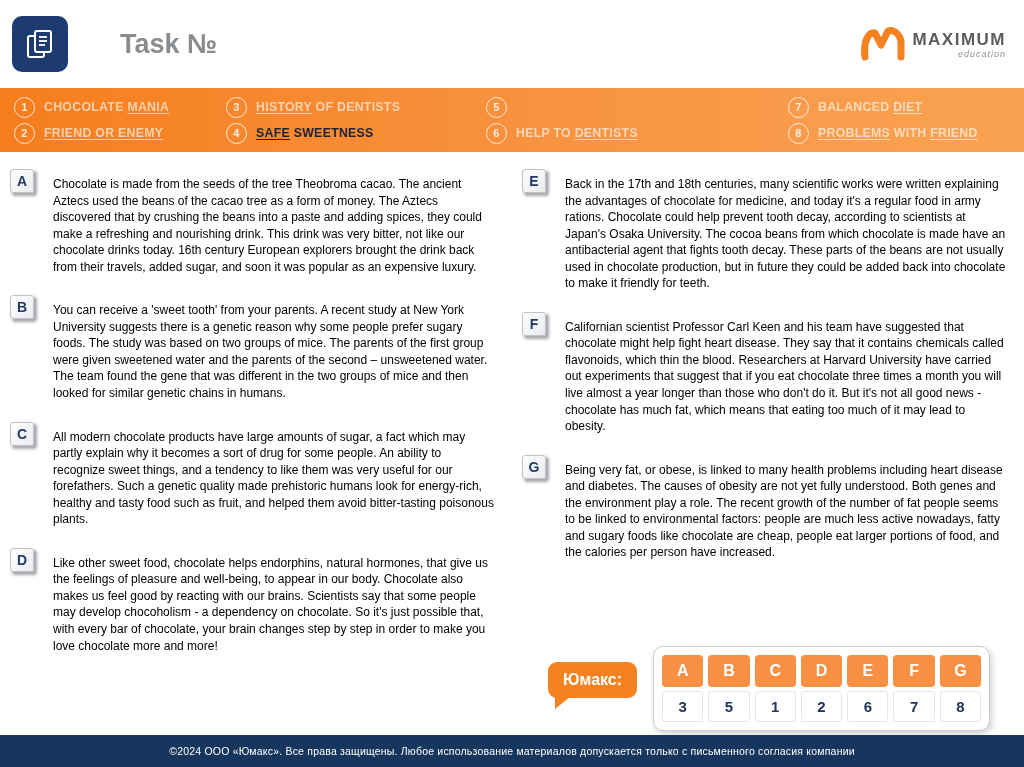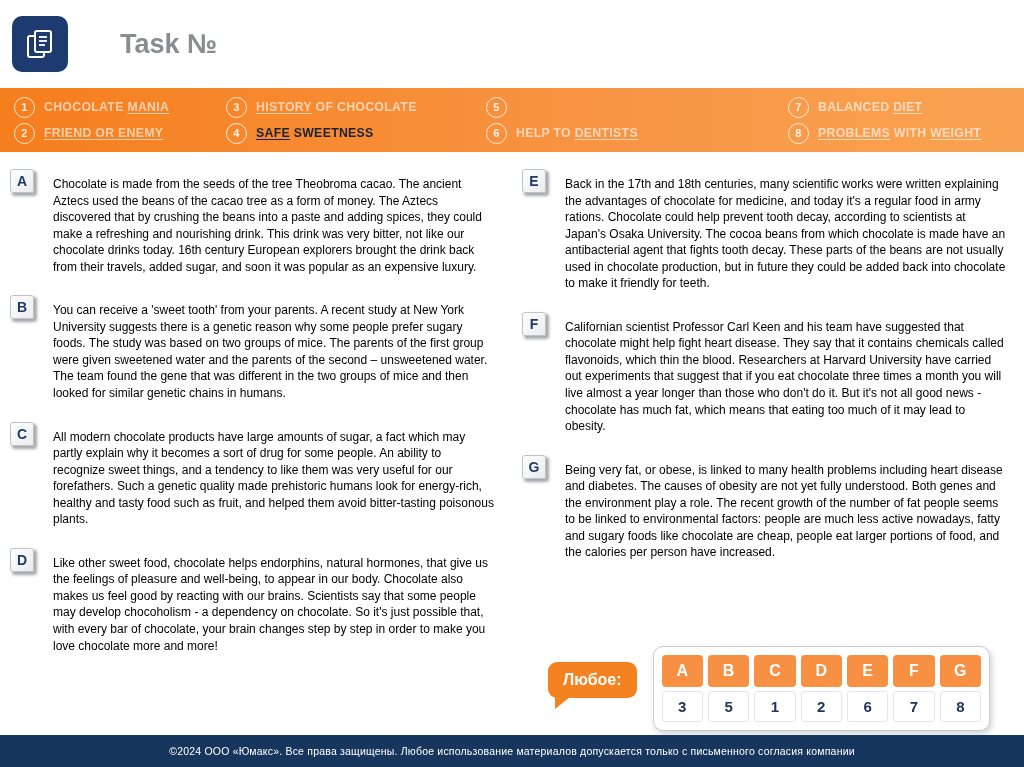--- a/index.html
+++ b/index.html
@@ -162,53 +162,62 @@
         <line x1="15" y1="9" x2="23" y2="9" stroke="#ffffff" stroke-width="1.8"></line>
         <line x1="15" y1="13" x2="23" y2="13" stroke="#ffffff" stroke-width="1.8"></line>
         <line x1="15" y1="17" x2="21" y2="17" stroke="#ffffff" stroke-width="1.8"></line>
       </svg>
     </div>
 
     <div class="task-label">Task №</div>
 
 
 
+    <div class="logo">
+      <svg width="46" height="36" viewBox="0 0 46 36">
+        <path d="M5 31 C3 15 9 5 15 7 L21 19 L28 5 C34 3 41 9 41 17 L41 31" fill="none" stroke="#f58220" stroke-width="7" stroke-linecap="round" stroke-linejoin="round"></path>
+      </svg>
+      <div class="logo-text">
+        <span class="brand">MAXIMUM</span>
+        <span class="brand-sub">education</span>
+      </div>
+    </div>
   </header>
 
   <section class="headings-band">
       <div class="heading-item">
         <span class="num-circle">1</span>
         <span class="heading-text"><span>CHOCOLATE </span><span class="u">MANIA</span></span>
       </div>
       <div class="heading-item">
         <span class="num-circle">2</span>
         <span class="heading-text"><span class="u">FRIEND OR ENEMY</span></span>
       </div>
       <div class="heading-item">
         <span class="num-circle">3</span>
-        <span class="heading-text"><span class="u">HISTORY</span><span> OF CHOCOLATE</span></span>
+        <span class="heading-text"><span class="u">HISTORY</span><span> OF DENTISTS</span></span>
       </div>
       <div class="heading-item selected">
         <span class="num-circle">4</span>
         <span class="heading-text"><span class="u">SAFE</span><span> SWEETNESS</span></span>
       </div>
       <div class="heading-item">
         <span class="num-circle">5</span>
       </div>
       <div class="heading-item">
         <span class="num-circle">6</span>
         <span class="heading-text"><span>HELP TO </span><span class="u">DENTISTS</span></span>
       </div>
       <div class="heading-item">
         <span class="num-circle">7</span>
         <span class="heading-text"><span>BALANCED </span><span class="u">DIET</span></span>
       </div>
       <div class="heading-item">
         <span class="num-circle">8</span>
-        <span class="heading-text"><span class="u">PROBLEMS</span><span> WITH </span><span class="u">WEIGHT</span></span>
+        <span class="heading-text"><span class="u">PROBLEMS</span><span> WITH </span><span class="u">FRIEND</span></span>
       </div>
     </section>
 
   <main class="content">
     <div class="col" id="col-left-paras">
         <div class="para">
           <span class="pletter">A</span>
           <p class="ptext">Chocolate is made from the seeds of the tree Theobroma cacao. The ancient Aztecs used the beans of the cacao tree as a form of money. The Aztecs discovered that by crushing the beans into a paste and adding spices, they could make a refreshing and nourishing drink. This drink was very bitter, not like our chocolate drinks today. 16th century European explorers brought the drink back from their travels, added sugar, and soon it was popular as an expensive luxury.</p>
         </div>
         <div class="para">
@@ -234,21 +243,21 @@
             <span class="pletter">F</span>
             <p class="ptext">Californian scientist Professor Carl Keen and his team have suggested that chocolate might help fight heart disease. They say that it contains chemicals called flavonoids, which thin the blood. Researchers at Harvard University have carried out experiments that suggest that if you eat chocolate three times a month you will live almost a year longer than those who don't do it. But it's not all good news - chocolate has much fat, which means that eating too much of it may lead to obesity.</p>
           </div>
           <div class="para">
             <span class="pletter">G</span>
             <p class="ptext">Being very fat, or obese, is linked to many health problems including heart disease and diabetes. The causes of obesity are not yet fully understood. Both genes and the environment play a role. The recent growth of the number of fat people seems to be linked to environmental factors: people are much less active nowadays, fatty and sugary foods like chocolate are cheap, people eat larger portions of food, and the calories per person have increased.</p>
           </div>
         </div>
 
       <div class="answer-area">
-        <div class="answer-label">Любое:</div>
+        <div class="answer-label">Юмакс:</div>
         <div class="answer-table">
           <div class="answer-head">
               <div class="ans-col">A</div>
               <div class="ans-col">B</div>
               <div class="ans-col">C</div>
               <div class="ans-col">D</div>
               <div class="ans-col">E</div>
               <div class="ans-col">F</div>
               <div class="ans-col">G</div>
             </div>

